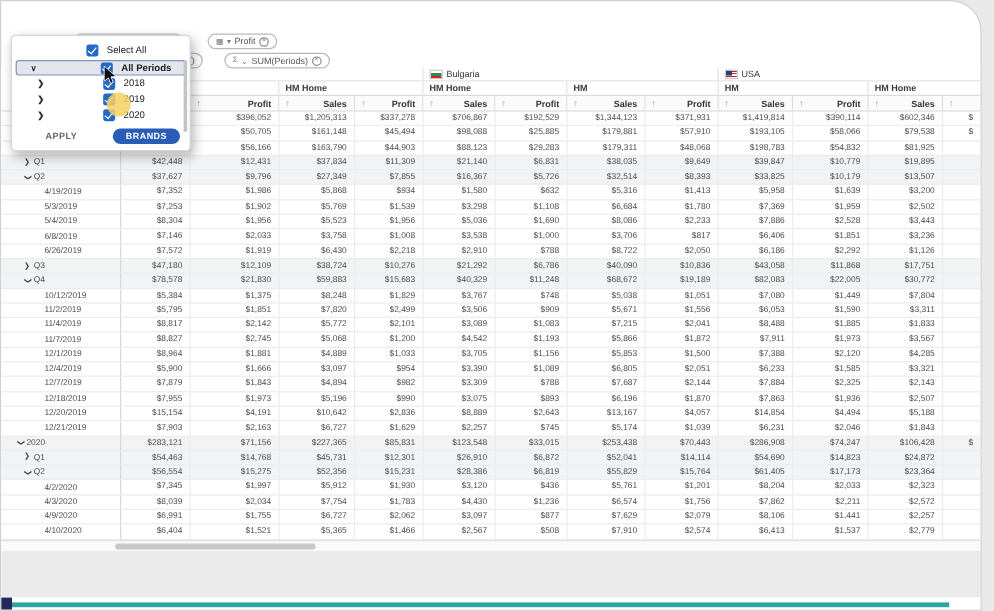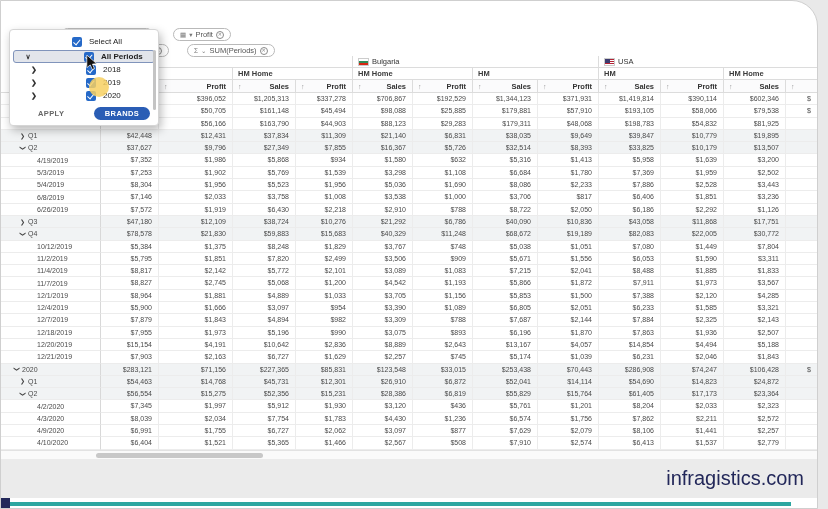--- a/index.html
+++ b/index.html
@@ -680,21 +680,20 @@
           <div class="bcell" style="width: 32px;"></div>
         </div>
       </div>
   </div>
 
   <div class="hscroll">
     <div class="hthumb"></div>
   </div>
 
   <div class="footer">
-    <span class="site-text">infragistics.com</span>
   </div>
 
   <div class="bottom-strip">
     <div class="strip-corner"></div>
     <div class="strip-teal"></div>
   </div>
 
   <div class="dropdown">
     <div class="dd-row dd-selectall">
       <span class="chk"></span>

